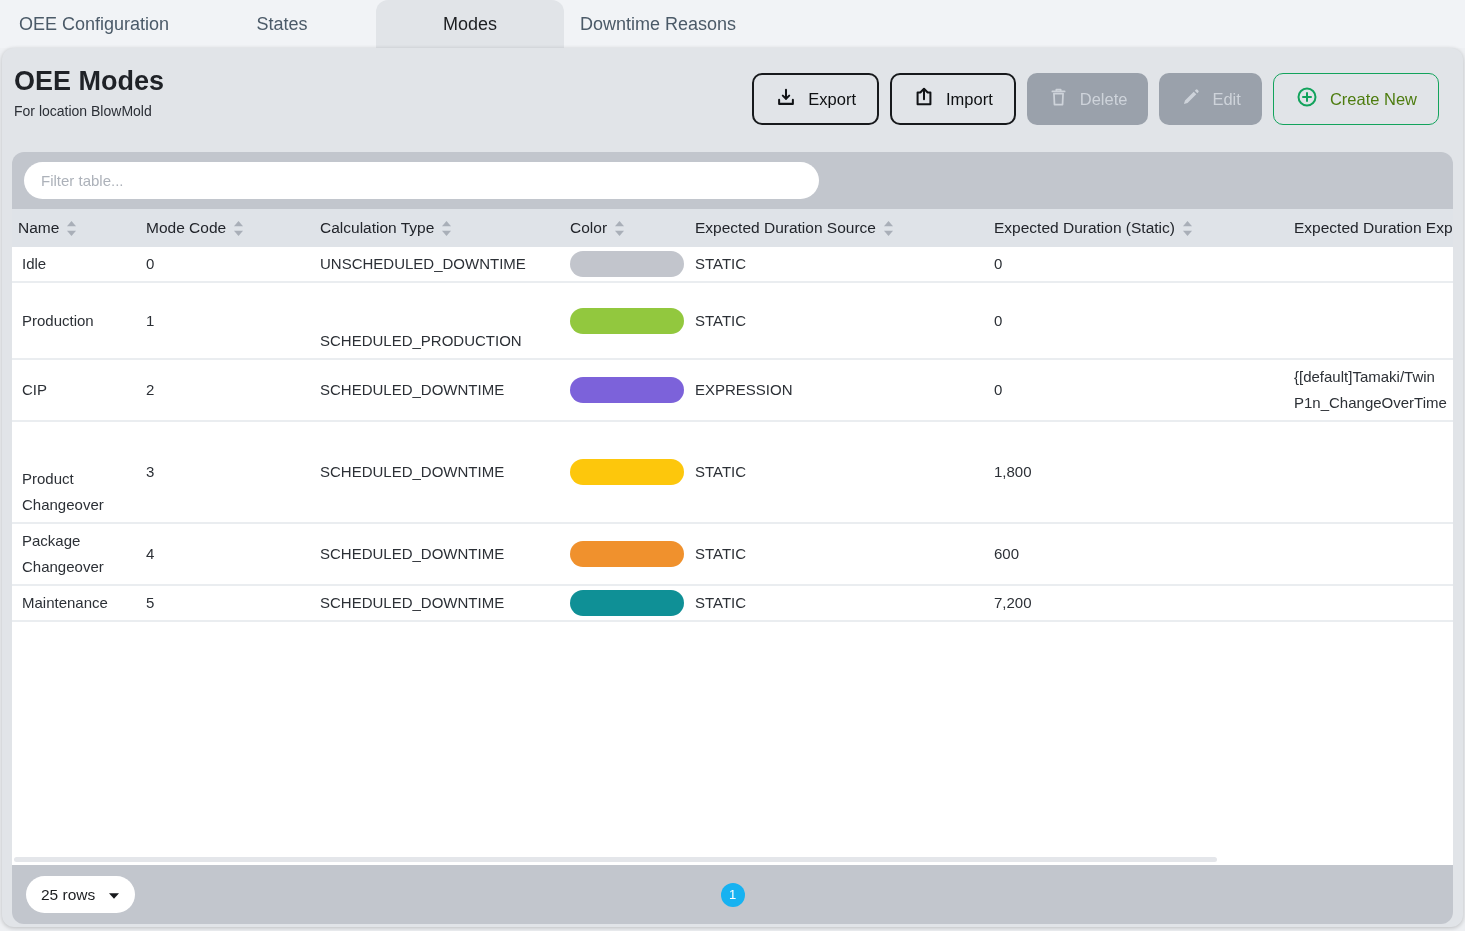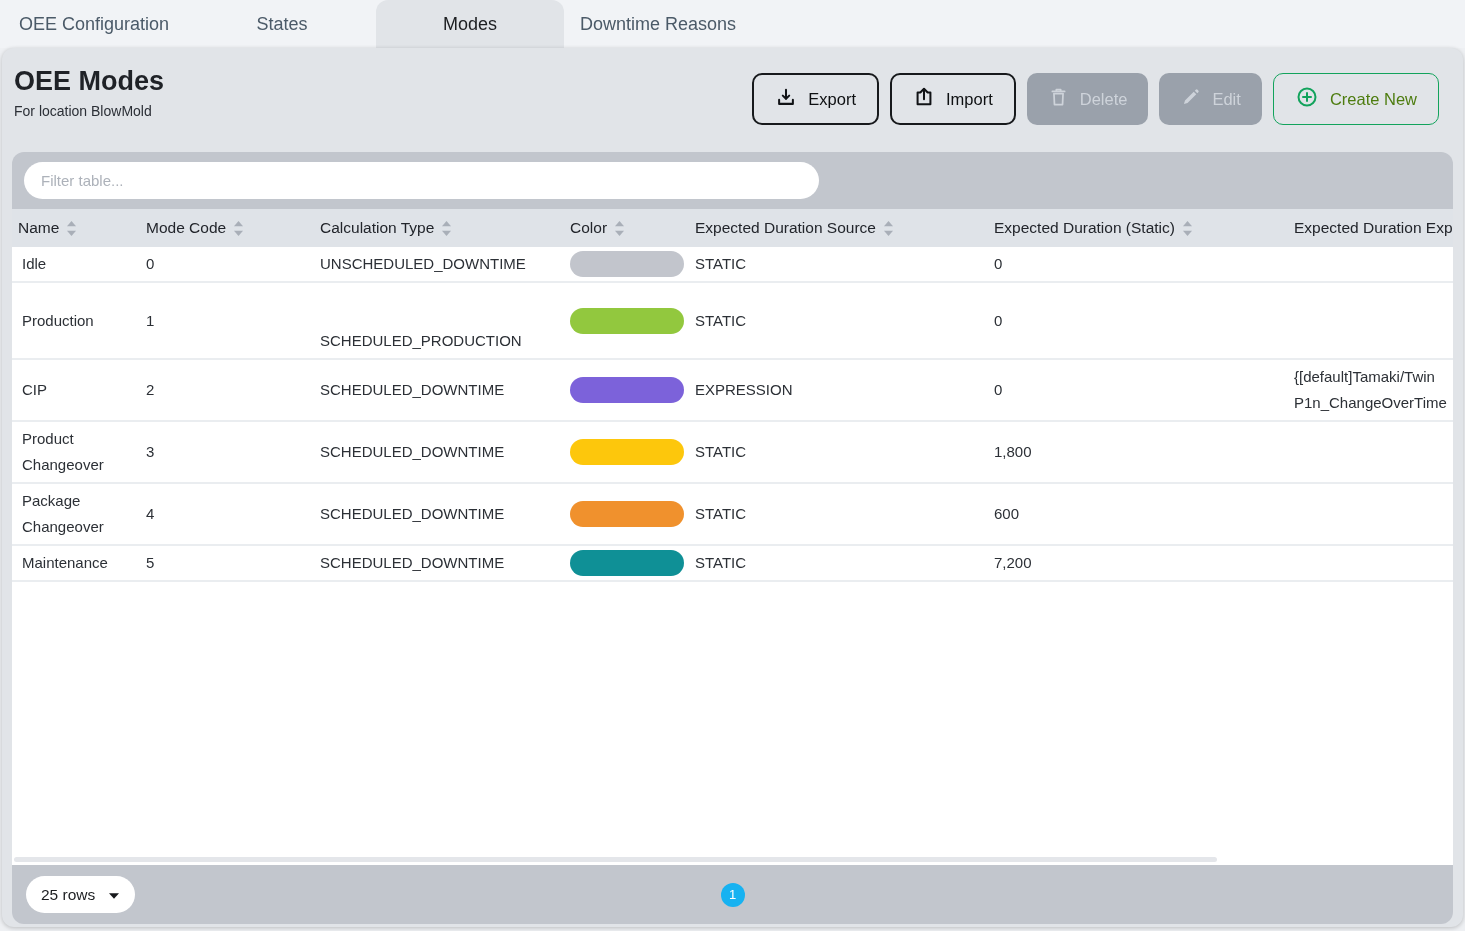--- a/index.html
+++ b/index.html
@@ -249,21 +249,21 @@
             <div class="td" style="flex: 0 0 250px;">SCHEDULED_DOWNTIME</div>
             <div class="td" style="flex: 0 0 125px;">
               <div class="pill" style="background: rgb(124, 98, 218);"></div>
             </div>
             <div class="td" style="flex: 0 0 299px;">EXPRESSION</div>
             <div class="td" style="flex: 0 0 300px;">0</div>
             <div class="td expr" style="flex: 0 0 326px;">{[default]Tamaki/Twin
 P1n_ChangeOverTime</div>
           </div>
           <div class="tr">
-            <div class="td" style="flex: 0 0 126px;">Product Changeover</div>
+            <div class="td" style="flex: 0 0 126px; margin-top: 40px;">Product Changeover</div>
             <div class="td" style="flex: 0 0 174px;">3</div>
             <div class="td" style="flex: 0 0 250px;">SCHEDULED_DOWNTIME</div>
             <div class="td" style="flex: 0 0 125px;">
               <div class="pill" style="background: rgb(253, 199, 12);"></div>
             </div>
             <div class="td" style="flex: 0 0 299px;">STATIC</div>
             <div class="td" style="flex: 0 0 300px;">1,800</div>
             <div class="td expr" style="flex: 0 0 326px;"></div>
           </div>
           <div class="tr">

